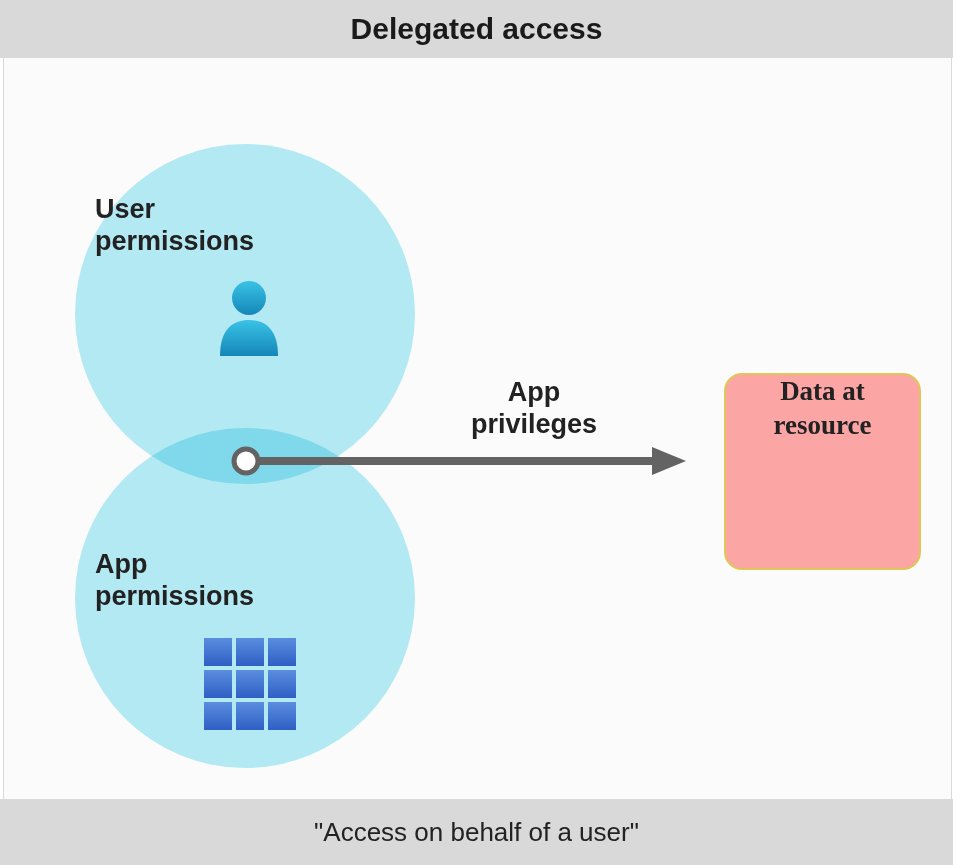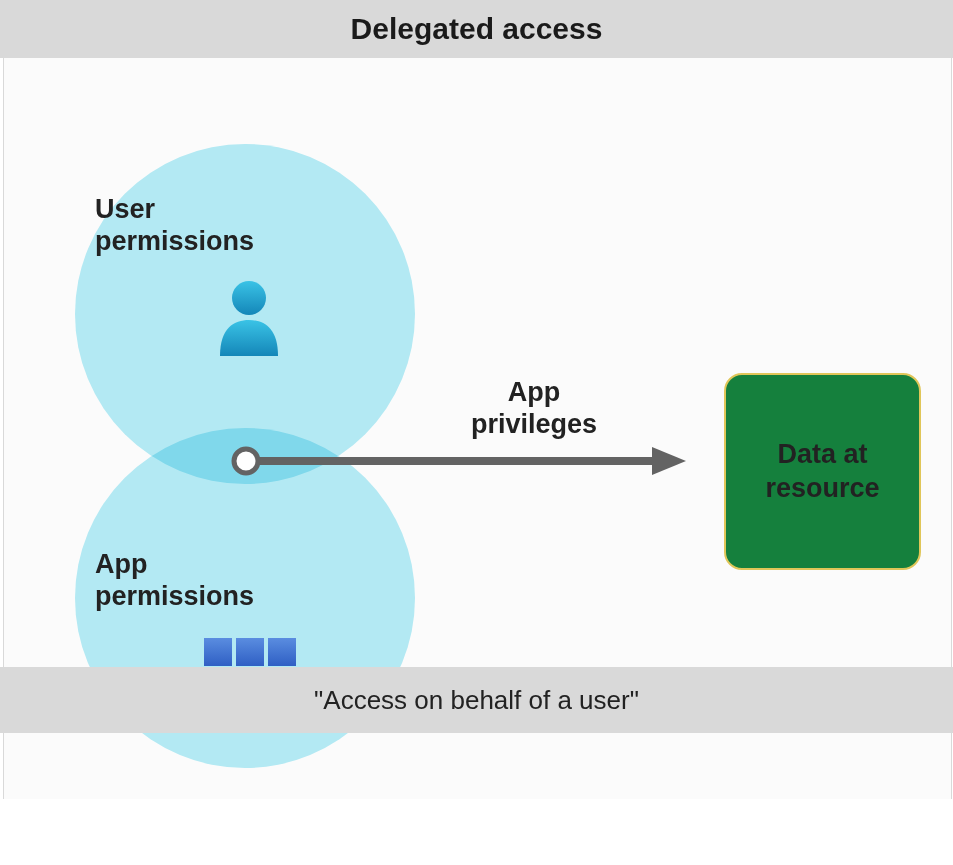--- a/index.html
+++ b/index.html
@@ -6,21 +6,21 @@
     margin: 0;
     padding: 0;
     width: 953px;
     height: 865px;
     font-family: "Segoe UI", Arial, sans-serif;
     background: #ffffff;
   }
   .canvas {
     position: relative;
     width: 953px;
-    height: 733px;
+    height: 865px;
   }
   .header {
     position: absolute;
     left: 0; top: 0;
     width: 953px;
     height: 58px;
     background: #d9d9d9;
     text-align: center;
     line-height: 58px;
     font-size: 30px;
@@ -109,31 +109,32 @@
     line-height: 1.2;
   }
 
   
   .resource-box {
     position: absolute;
     left: 720px;
     top: 315px;
     width: 193px;
     height: 193px;
-    background: #15803d;
+    background: #fca5a5;
     border: 2px solid #e0c659;
     border-radius: 18px;
     display: flex;
-    align-items: center;
+    align-items: flex-start;
     justify-content: center;
     text-align: center;
     font-size: 27px;
     font-weight: 700;
     color: #222;
     line-height: 1.25;
+    font-family: Liberation Serif, serif;
   }
 </style>
 </head>
 <body>
 
 <div class="canvas">
 
   <div class="header">
     <span>Delegated access</span>
   </div>

